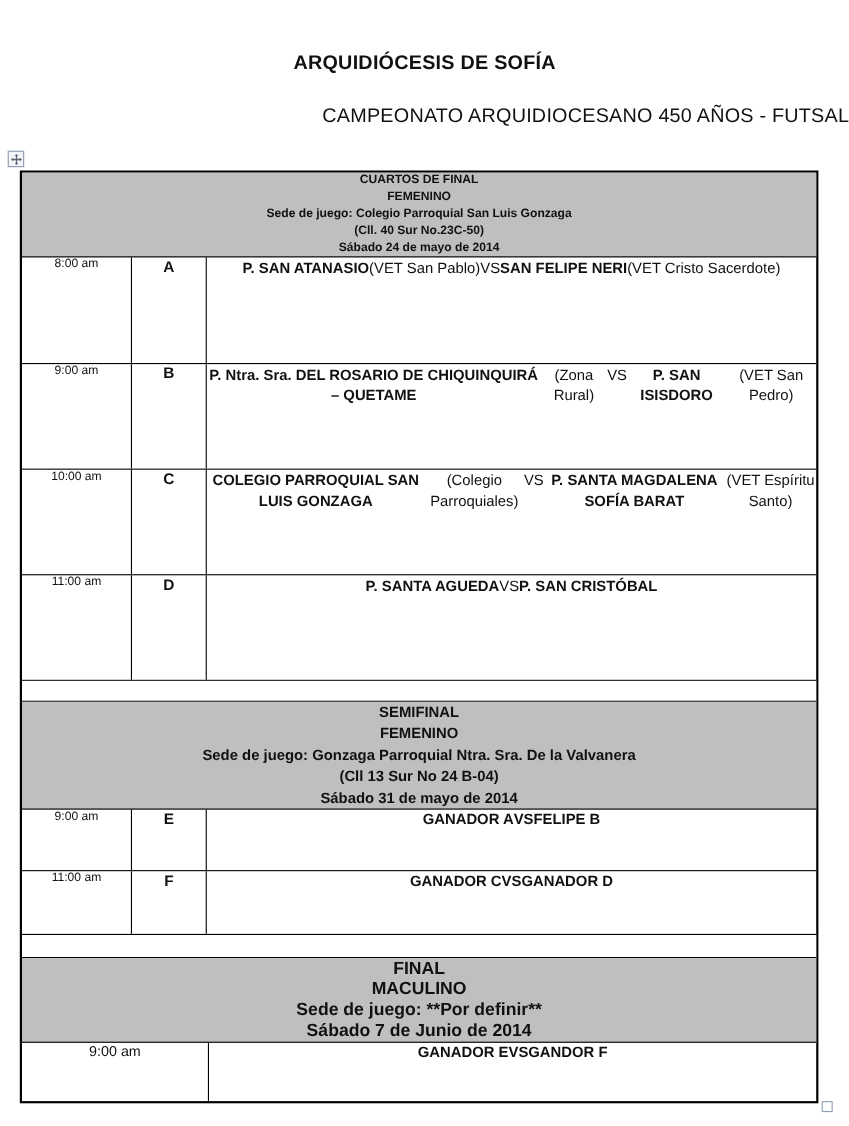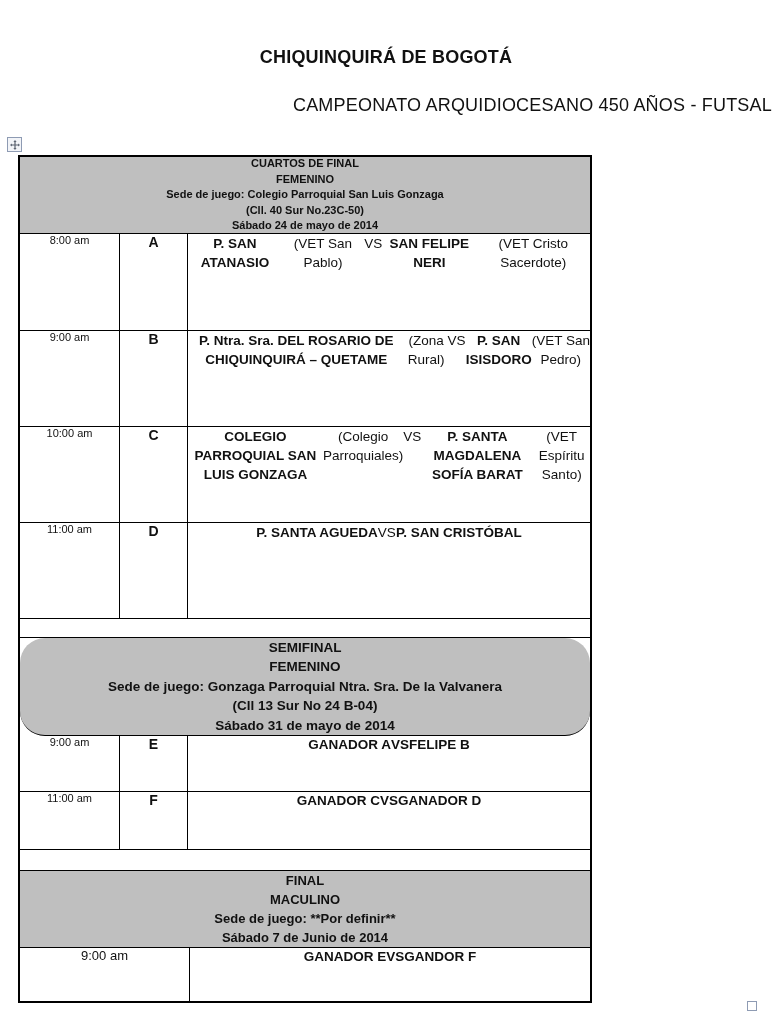--- a/index.html
+++ b/index.html
@@ -42,41 +42,41 @@
     position: absolute;
     left: 747px; top: 1001px;
     width: 10px; height: 10px;
     border: 1px solid var(--handle-border, #8e9bb3);
     background: #ffffff;
   }
   
   .btable {
     position: absolute;
     left: 18px; top: 155px;
-    width: 574px;
+    width: 726px;
     border: 2px solid var(--border-color, #000);
     background: #fff;
   }
   .trow {
     display: flex;
     align-items: stretch;
     border-bottom: 1.5px solid var(--border-color, #000);
     width: 100%;
   }
   .trow:last-child { border-bottom: none; }
   .theader {
     background: var(--header-fill, #bfbfbf);
     flex-direction: column;
     justify-content: center;
     text-align: center;
     font-weight: bold;
   }
   .theader.small { font-size: 11px; line-height: 15.4px; }
-  .theader.big   { font-size: 13.5px; line-height: 19.5px; border-radius: 25px; }
-  .theader.mid   { font-size: 13px; line-height: 19px; }
+  .theader.big   { font-size: 13.5px; line-height: 19.5px; }
+  .theader.mid   { font-size: 16px; line-height: 19px; }
   .gap { background: #fff; }
   .cell {
     display: flex;
     flex-direction: row;
     justify-content: center;
     text-align: center;
   }
   .cell.time {
     width: 100px;
     border-right: 1.5px solid var(--border-color, #000);
@@ -110,21 +110,21 @@
   .h19 { height: 19px; }
   .h98 { height: 98px; }
   .h56 { height: 56px; }
   .h58 { height: 58px; }
   .h21 { height: 21px; }
   .h53 { height: 53px; }
 </style>
 </head>
 <body>
 
-<h1 class="doc-title">CHIQUINQUIRÁ DE BOGOTÁ</h1>
+<h1 class="doc-title">ARQUIDIÓCESIS DE SOFÍA</h1>
 <h2 class="doc-subtitle">CAMPEONATO ARQUIDIOCESANO 450 AÑOS - FUTSAL</h2>
 
 <div class="move-handle">
   <svg viewBox="0 0 10 10" width="10" height="10" aria-hidden="true">
     <path d="M5 0 L6.6 1.9 H5.6 V4.4 H8.1 V3.4 L10 5 L8.1 6.6 V5.6 H5.6 V8.1 H6.6 L5 10 L3.4 8.1 H4.4 V5.6 H1.9 V6.6 L0 5 L1.9 3.4 V4.4 H4.4 V1.9 H3.4 Z" fill="#5a6270"></path>
   </svg>
 </div>
 
 <div class="btable">
 

